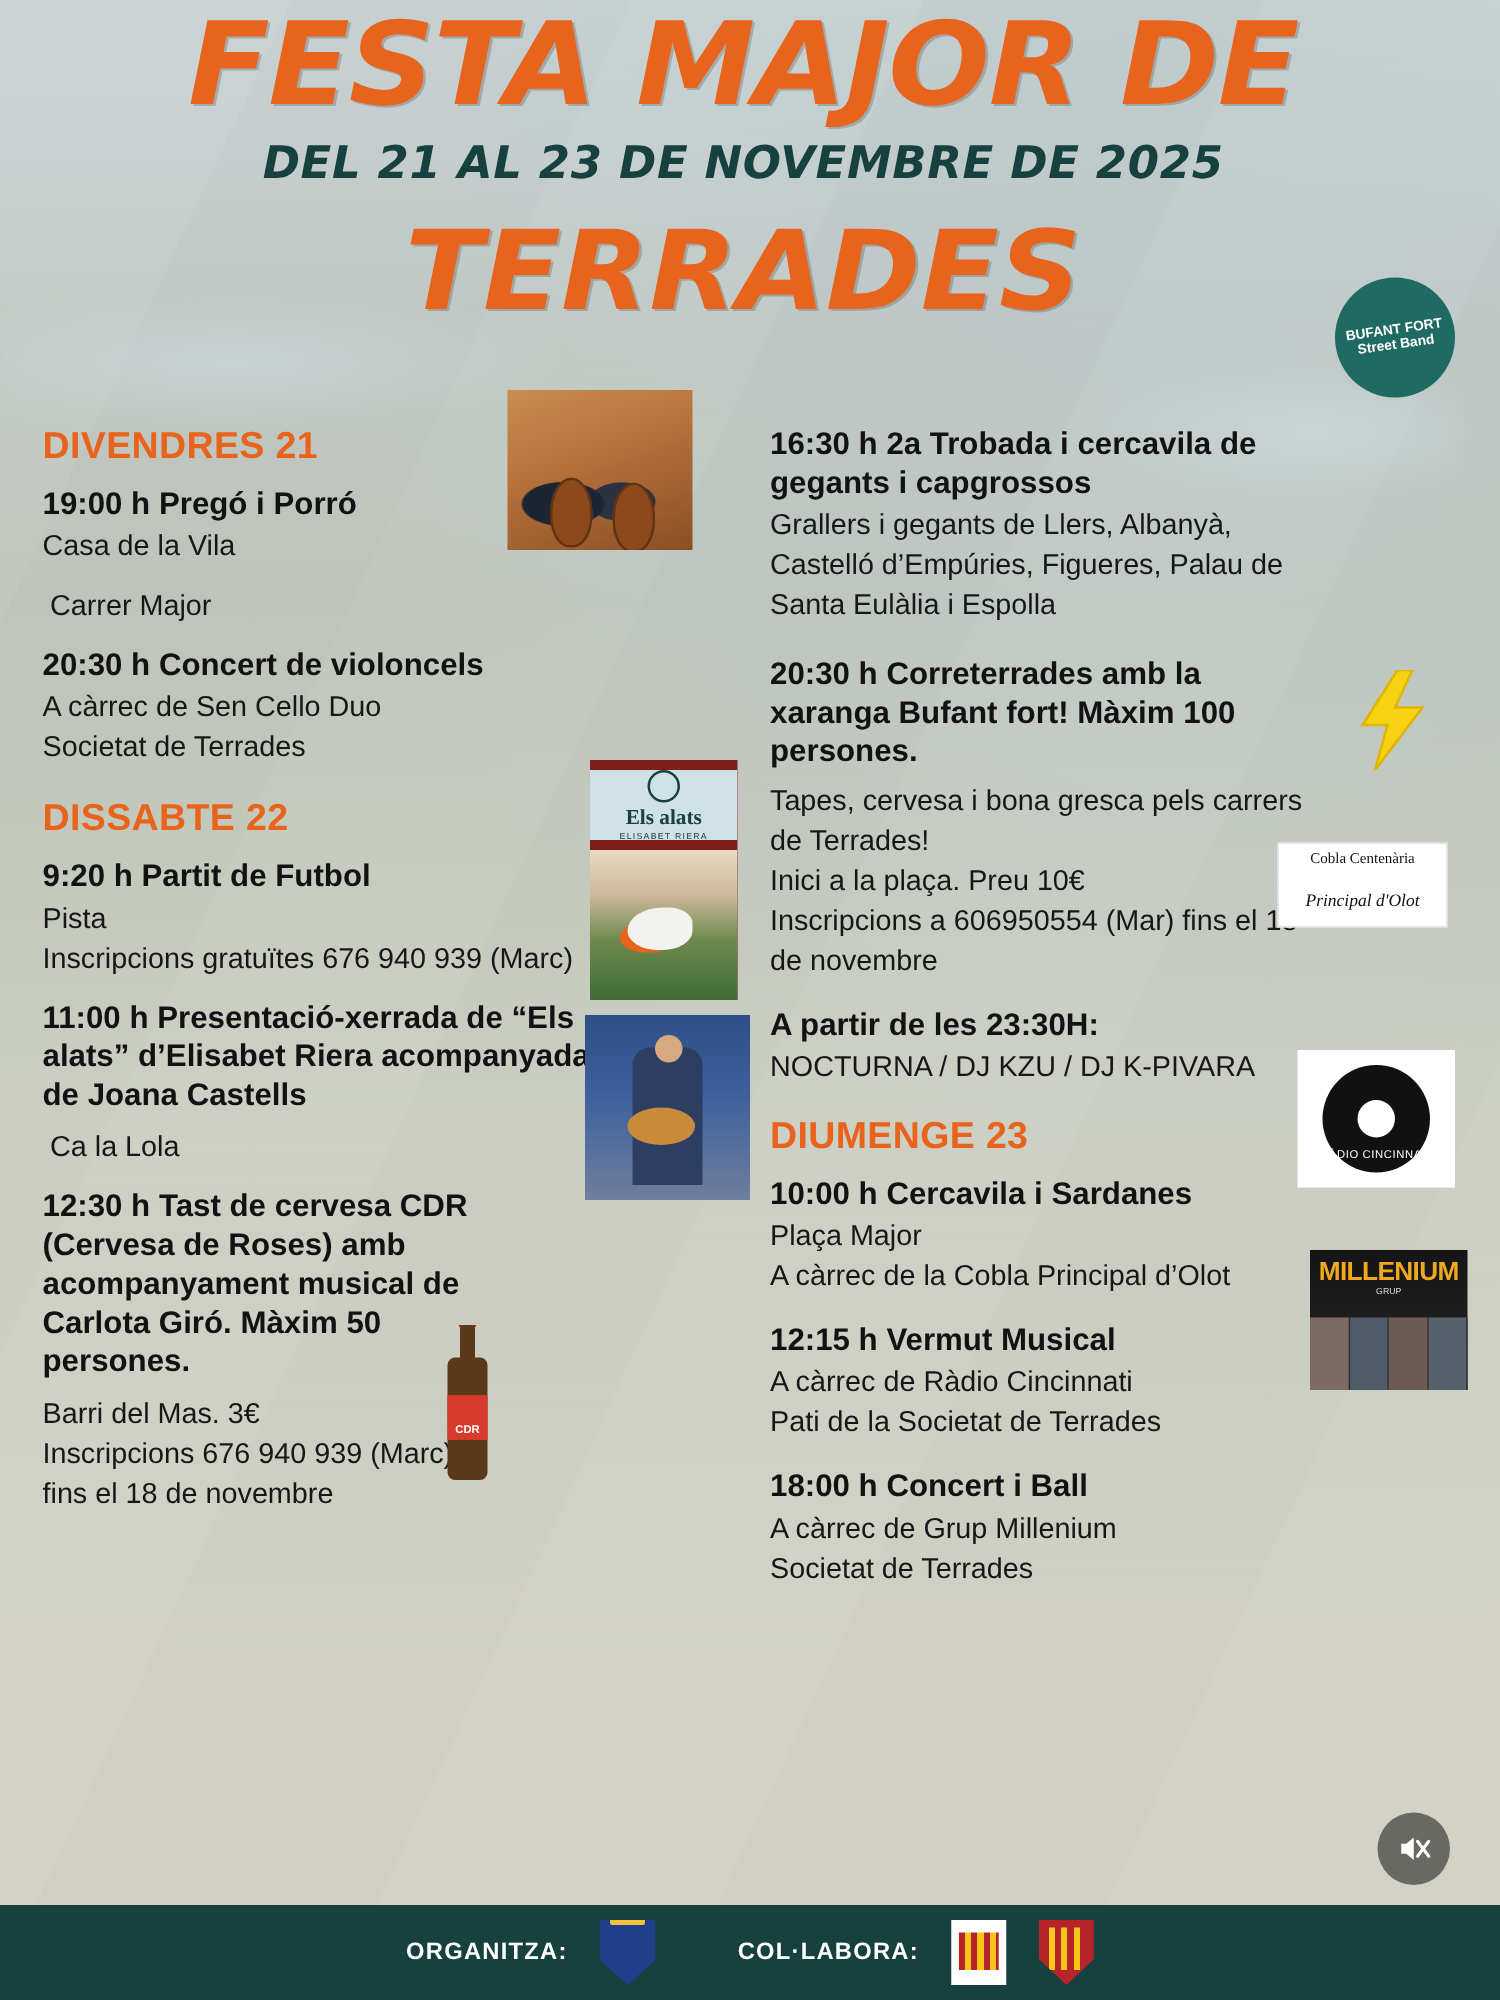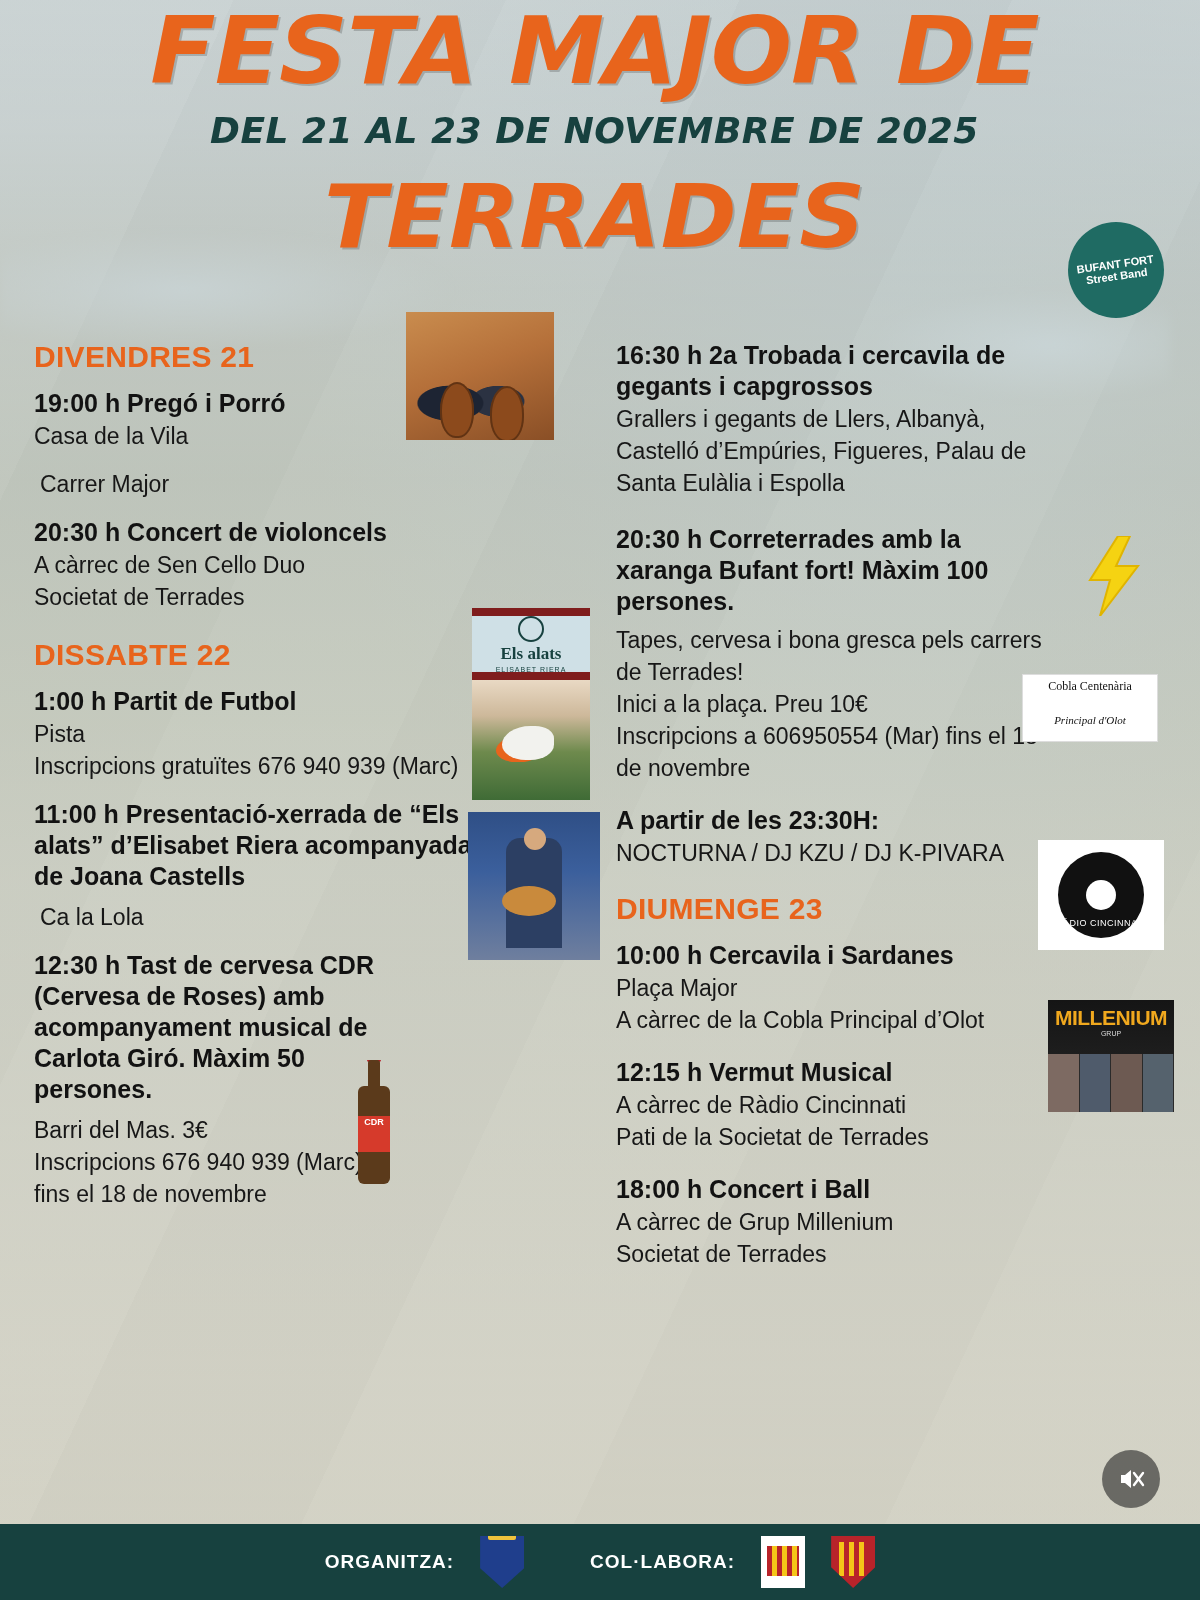--- a/index.html
+++ b/index.html
@@ -112,34 +112,34 @@
   }
   .talk-person{position:absolute;left:38px;top:26px;width:56px;height:110px;background:#2c3f63;border-radius:14px 14px 0 0;}
   .talk-head{position:absolute;left:56px;top:16px;width:22px;height:22px;border-radius:50%;background:#d6a97e;}
   .talk-guitar{position:absolute;left:34px;top:74px;width:54px;height:30px;border-radius:50%;background:#c98a3c;}
   .ph-beer{
     left:356px;top:1060px;width:36px;height:124px;
   }
   .beer-neck{position:absolute;left:12px;top:0;width:12px;height:30px;background:#5b3a1b;border-radius:3px 3px 0 0;}
   .beer-cap{position:absolute;left:11px;top:-6px;width:14px;height:8px;background:#b8232a;border-radius:2px;}
   .beer-body{position:absolute;left:2px;top:26px;width:32px;height:98px;background:#5b3a1b;border-radius:6px;}
-  .beer-label{position:absolute;left:2px;top:56px;width:32px;height:36px;background:#d63a2b;color:#fff;font-size:9px;font-weight:bold;text-align:center;line-height:12px;padding-top:0;box-sizing:border-box;}
+  .beer-label{position:absolute;left:2px;top:56px;width:32px;height:36px;background:#d63a2b;color:#fff;font-size:9px;font-weight:bold;text-align:center;line-height:12px;padding-top:21px;box-sizing:border-box;}
 
   .logo{position:absolute;}
   .logo-bufant{
     right:36px;top:222px;width:96px;height:96px;border-radius:50%;
     background:#1f6b63;color:#fff;
   }
   .logo-bufant .bt{position:absolute;inset:0;display:flex;align-items:center;justify-content:center;
     font-size:11px;font-weight:bold;text-align:center;line-height:12px;transform:rotate(-8deg);}
   .logo-cobla{
     right:42px;top:674px;width:134px;height:66px;background:#fff;border:1px solid #ddd;
   }
   .logo-cobla .c1{font-size:12px;color:#111;text-align:center;margin-top:4px;font-family:"Liberation Serif",serif;}
-  .logo-cobla .c2{font-size:11px;color:#111;text-align:center;margin-top:20px;font-style:italic;font-family:"Liberation Serif",serif;}
+  .logo-cobla .c2{font-size:14px;color:#111;text-align:center;margin-top:20px;font-style:italic;font-family:"Liberation Serif",serif;}
   .logo-radio{
     right:36px;top:840px;width:126px;height:110px;background:#fff;
     display:flex;align-items:center;justify-content:center;
   }
   .vinyl{width:86px;height:86px;border-radius:50%;background:#111;display:flex;align-items:center;justify-content:center;}
   .vinyl i{display:block;width:30px;height:30px;border-radius:50%;background:#fff;}
   .radio-txt{position:absolute;bottom:22px;left:0;right:0;text-align:center;color:#fff;font-size:9px;letter-spacing:.5px;}
   .logo-mill{
     right:26px;top:1000px;width:126px;height:112px;
     background:linear-gradient(180deg,#151515 0%,#1c1c1c 40%,#2a2a2a 100%);
@@ -210,21 +210,21 @@
 
   <div class="ev">
     <h3>20:30 h Concert de violoncels</h3>
     <p>A càrrec  de Sen Cello Duo</p>
     <p>Societat de Terrades</p>
   </div>
 
   <div class="dayhead sat">DISSABTE 22</div>
 
   <div class="ev">
-    <h3>1:00 h Partit de Futbol</h3>
+    <h3>9:20 h Partit de Futbol</h3>
     <p>Pista</p>
     <p>Inscripcions gratuïtes 676 940 939 (Marc)</p>
   </div>
 
   <div class="ev">
     <h3 style="max-width:460px">11:00 h Presentació-xerrada de “Els alats” d’Elisabet Riera acompanyada de Joana Castells</h3>
     <p class="indent" style="margin-top:10px">Ca la Lola</p>
   </div>
 
   <div class="ev">

